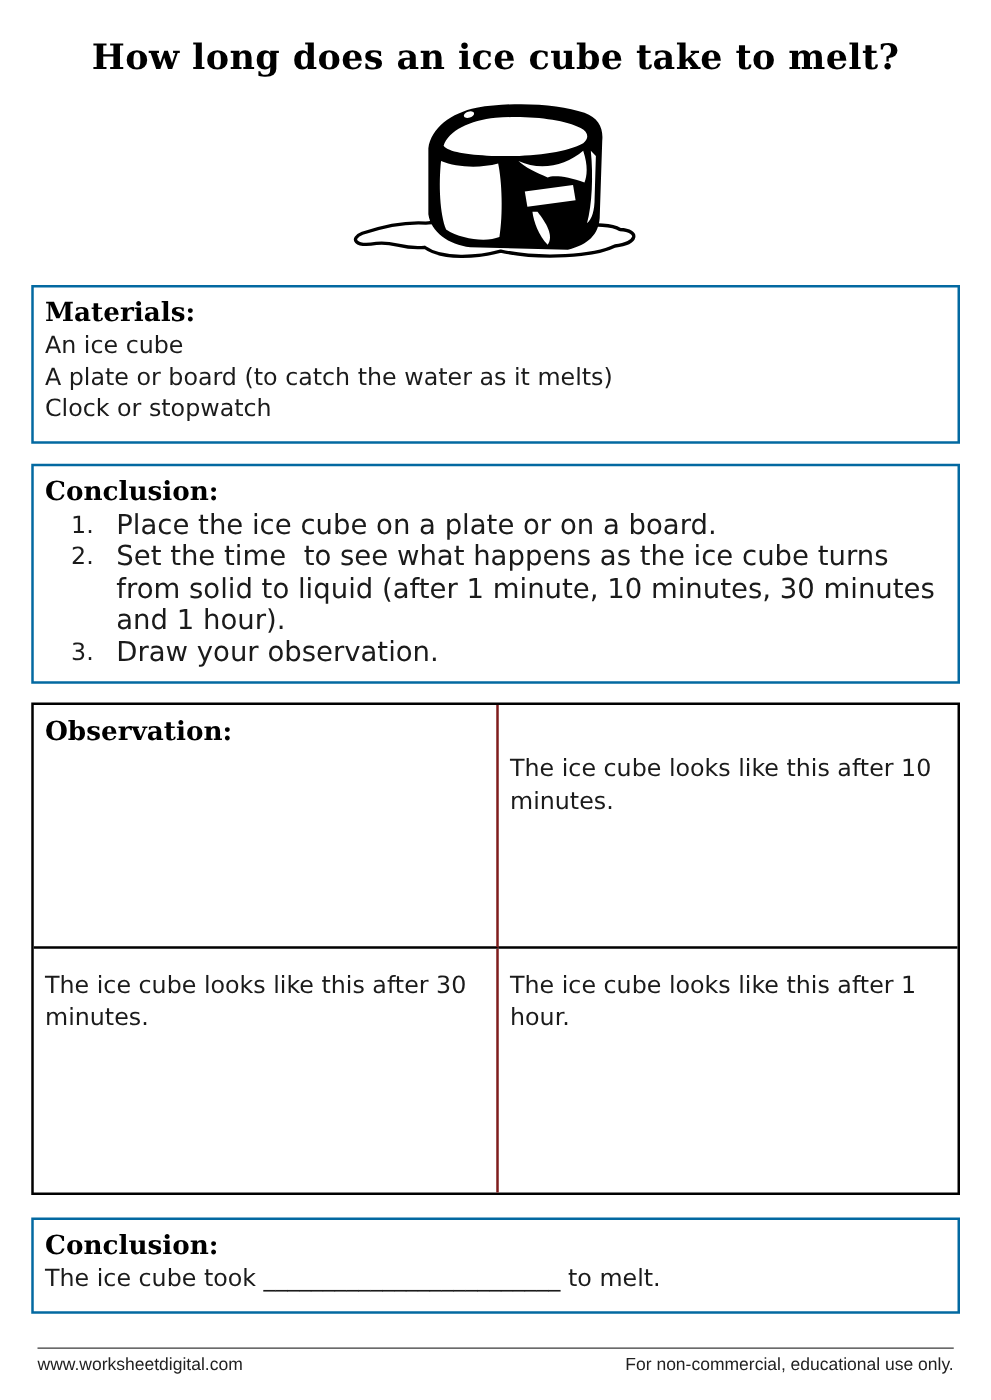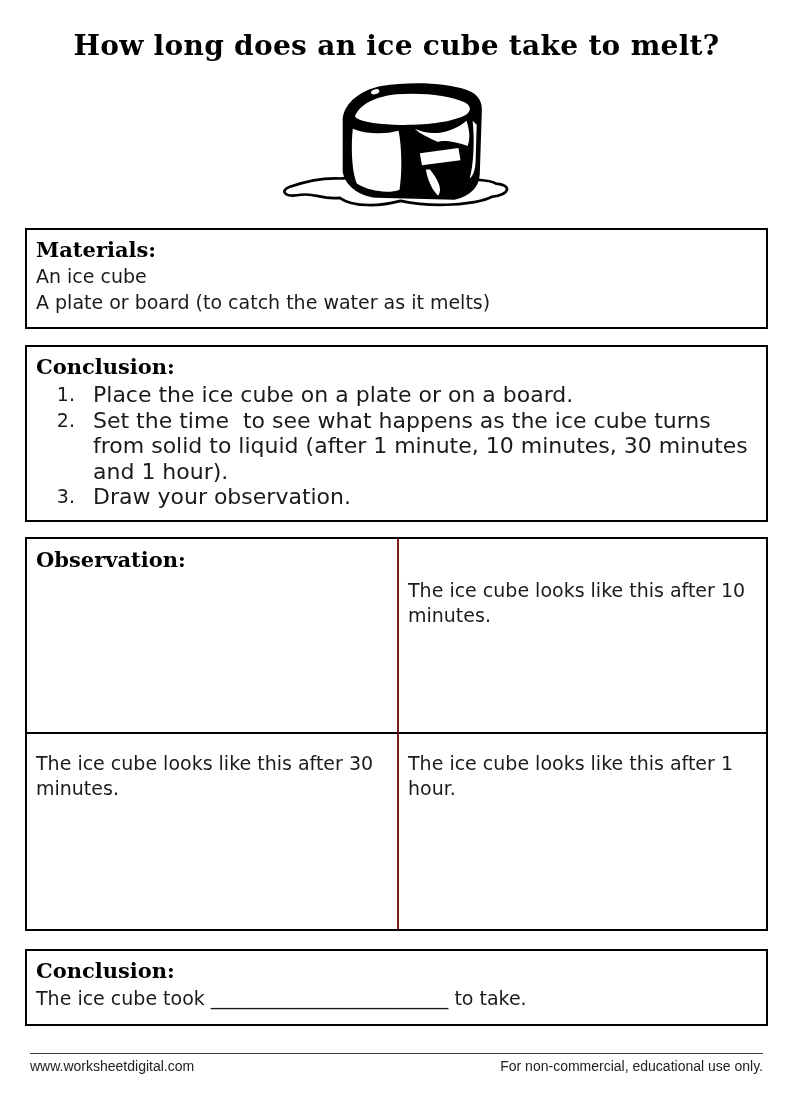--- a/index.html
+++ b/index.html
@@ -27,21 +27,21 @@
     color: #000;
     letter-spacing: 0.3px;
   }
   .illustration-wrap {
     text-align: center;
     margin-top: 12px;
     height: 134px;
   }
   .box {
     box-sizing: border-box;
-    border: 2px solid #000000;
+    border: 2px solid #0369a1;
     margin-top: 16px;
     padding: 5px 12px 10px 9px;
   }
   .box-heading {
     font-family: "DejaVu Serif", serif;
     font-weight: bold;
     font-size: 21px;
     line-height: 29px;
     color: #000;
   }
@@ -131,20 +131,21 @@
       <path d="M 138,74 L 176,69 L 178,81 L 140,86 Z" fill="#ffffff"></path>
       <path d="M 148,90 C 155,99 161,109 156,116 C 149,109 145,98 144,90 Z" fill="#ffffff"></path>
       <path d="M 190,42 C 192,62 191,85 187,99 C 191,96 193,89 193,79 L 194,46 Z" fill="#ffffff"></path>
     </svg>
   </div>
 
   <div class="box" style="padding-bottom:12px;">
     <div class="box-heading">Materials:</div>
     <div class="box-line">An ice cube</div>
     <div class="box-line">A plate or board (to catch the water as it melts)</div>
+    <div class="box-line">Clock or stopwatch</div>
   </div>
 
   <div class="box">
     <div class="box-heading">Conclusion:</div>
     <div class="steps">
       <div class="step-row">
         <span class="step-number">1.</span>
         <span class="step-text">Place the ice cube on a plate or on a board.</span>
       </div>
       <div class="step-row">
@@ -168,21 +169,21 @@
     <div class="obs-cell col-left" style="padding-top:16px;">
       <div class="box-line">The ice cube looks like this after 30 minutes.</div>
     </div>
     <div class="obs-cell" style="padding-top:16px;">
       <div class="box-line">The ice cube looks like this after 1 hour.</div>
     </div>
   </div>
 
   <div class="box" style="margin-top:18px; padding-bottom:12px;">
     <div class="box-heading">Conclusion:</div>
-    <div class="conclusion-line"><span>The ice cube took </span><span class="blank">_________________________</span><span> to take.</span></div>
+    <div class="conclusion-line"><span>The ice cube took </span><span class="blank">_________________________</span><span> to melt.</span></div>
   </div>
 
   <hr class="footer-rule">
   <div class="footer-row">
     <span>www.worksheetdigital.com</span>
     <span>For non-commercial, educational use only.</span>
   </div>
 
 </div>
 

